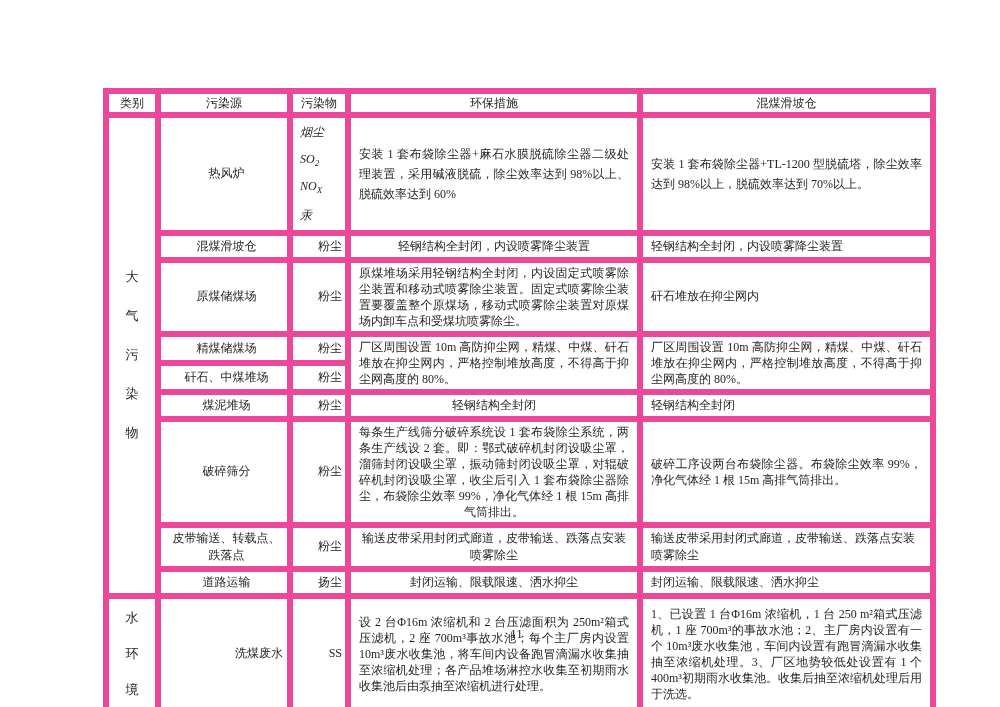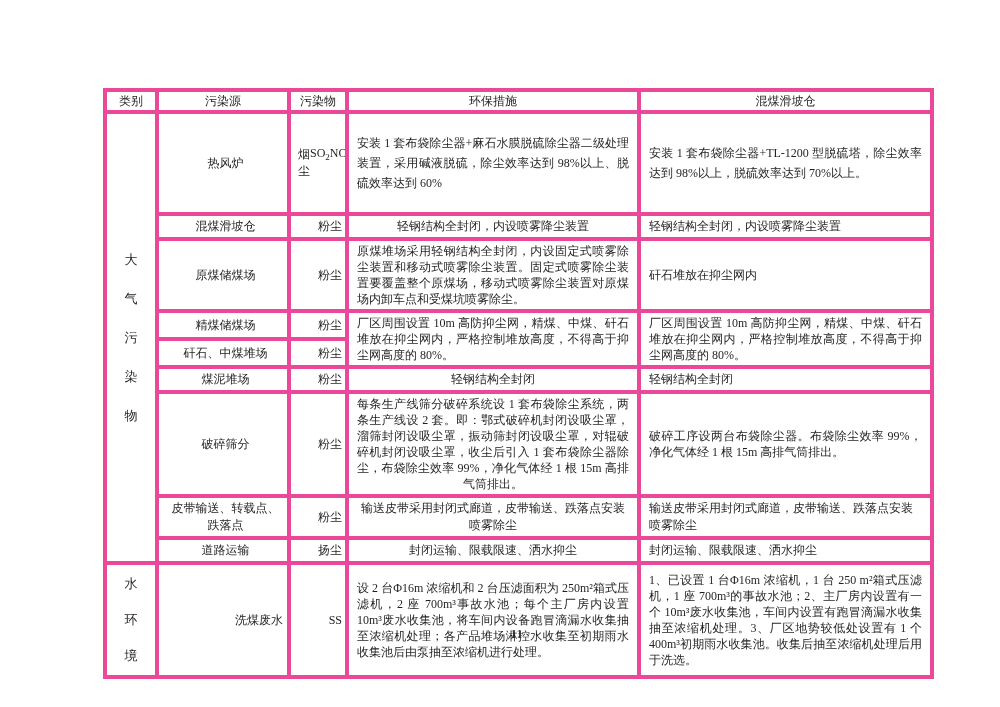--- a/index.html
+++ b/index.html
@@ -6,33 +6,33 @@
   .page{
     position:relative;width:1000px;height:707px;background:#ffffff;
     font-family:"Liberation Serif","DejaVu Serif",serif;color:#1f1f1f;
     overflow:hidden;
   }
   table.doc{
     position:absolute;left:103px;top:88px;width:827px;
     border-collapse:collapse;table-layout:fixed;
   }
   table.doc th,table.doc td{
-    border:4px solid #ec4899;vertical-align:middle;
+    border:6px solid #ec4899;vertical-align:middle;
     font-size:12px;font-weight:normal;overflow:hidden;
   }
   th.hdr{height:18px;text-align:center;font-size:12.5px;padding:0;line-height:15px;}
   td.cat{text-align:center;}
   .vtext{display:flex;flex-direction:column;align-items:center;justify-content:center;font-size:13px;}
   .vtext span{display:block;}
   .vtext.air span{margin:10.5px 0;}
   .vtext.water span{margin:9px 0;}
   td.src{padding:2px 4px 2px 9px;text-align:center;}
   td.pol{text-align:right;padding:2px 3px;}
   td.pol-list{text-align:left;vertical-align:middle;padding:0;}
-  .pol-lines{display:flex;flex-direction:row;justify-content:space-between;height:100%;padding-left:7px;}
+  .pol-lines{display:flex;flex-direction:column;justify-content:space-between;height:100%;padding-left:7px;font-style:italic;}
   .pol-lines .pol-line{margin:5.5px 0;}
   .pol-line sub{font-size:9px;}
   td.measure,td.status{padding:2px 8px;}
   .para{text-align:justify;line-height:16px;}
   .para-loose{text-align:justify;line-height:20px;}
   .center-cell{text-align:center;}
   .center-last{text-align:justify;text-align-last:center;}
   .left-cell{text-align:left;}
   .page-num{
     position:absolute;left:103px;top:626px;width:827px;text-align:center;

